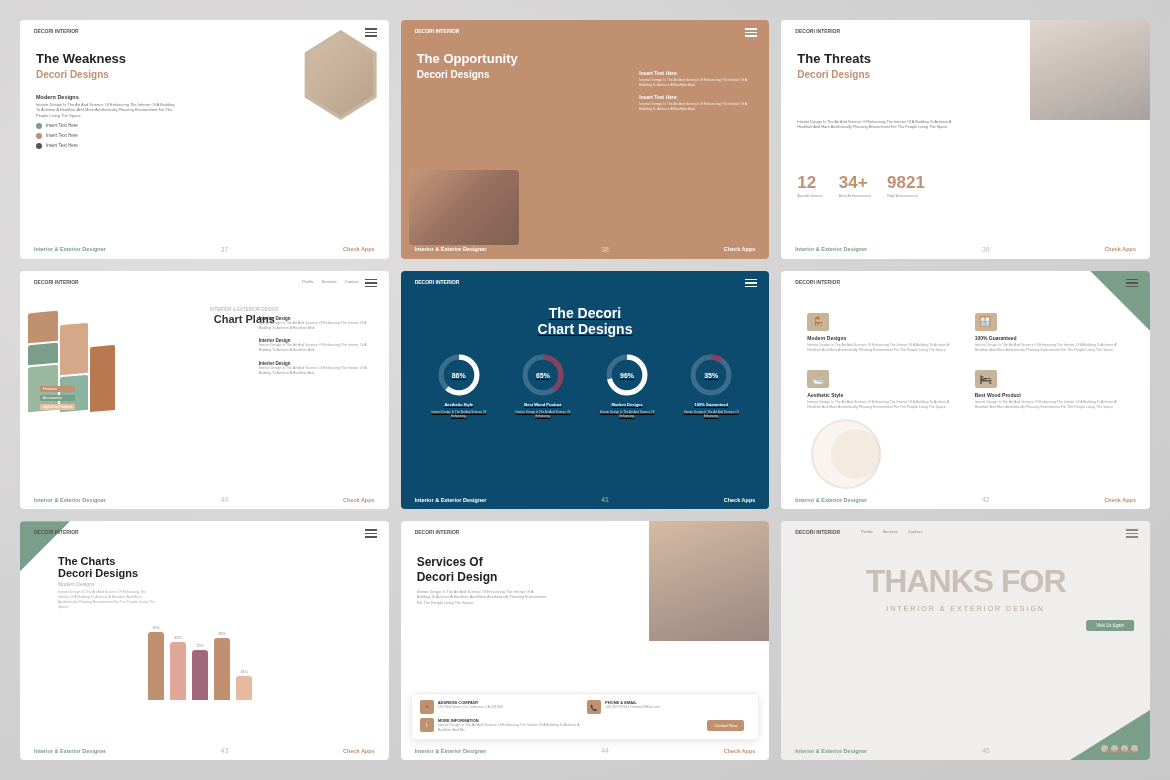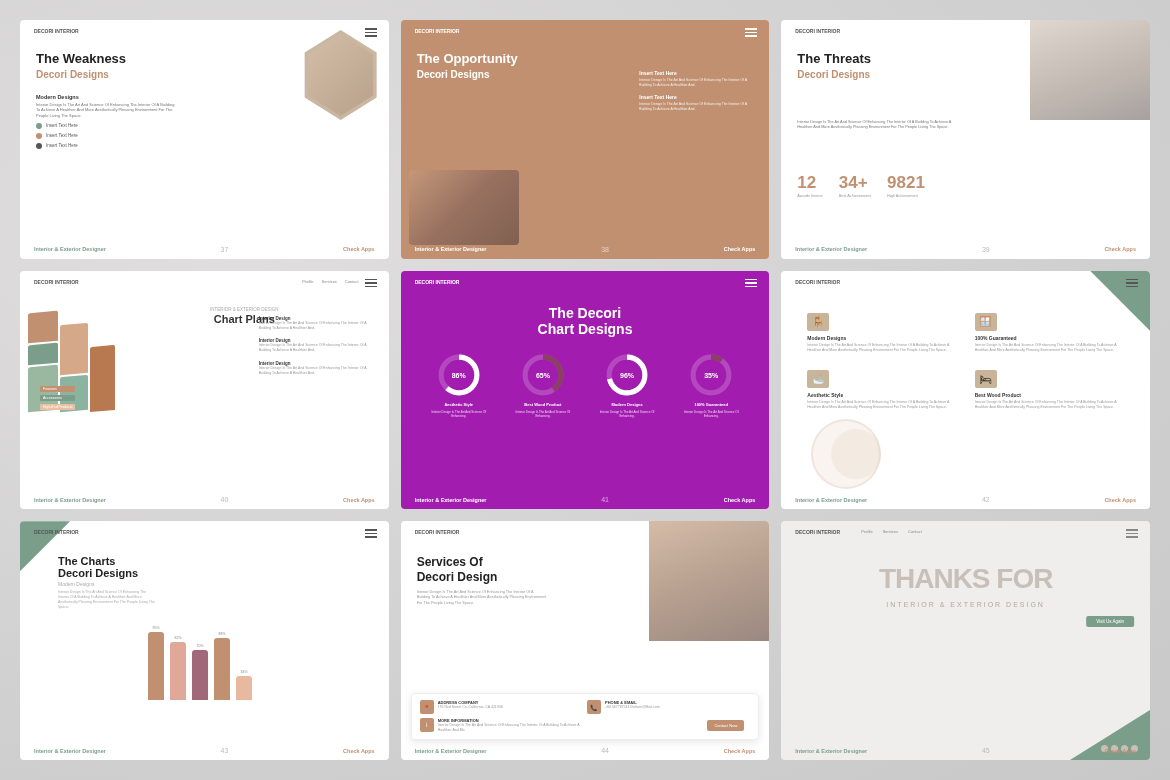--- a/index.html
+++ b/index.html
@@ -315,21 +315,22 @@
       color: #333;
     }
     .list-item-text {
       font-size: 3.5px;
       color: #999;
       line-height: 1.4;
     }
 
     
     .slide-5 {
-      background: #a21caf;
+      background: #0c4a6e;
+      text-decoration: underline;
     }
     .slide-5 .brand { color: #fff; }
     .slide-5 .menu-icon span { background: #fff; }
     .slide-5 .main-title {
       font-size: 14px;
       font-weight: 900;
       color: #fff;
       text-align: center;
       margin-top: 20px;
       line-height: 1.2;
@@ -586,21 +587,21 @@
       top: 8px;
       left: 80px;
       display: flex;
       gap: 10px;
     }
     .slide-9 .nav-tab {
       font-size: 4px;
       color: #888;
     }
     .slide-9 .thanks-text {
-      font-size: 28px;
+      font-size: 32px;
       font-weight: 900;
       color: #c8c0b8;
       text-align: center;
       margin-top: 30px;
       line-height: 1;
       letter-spacing: -1px;
     }
     .slide-9 .coming-text {
       font-size: 36px;
       font-weight: 900;

